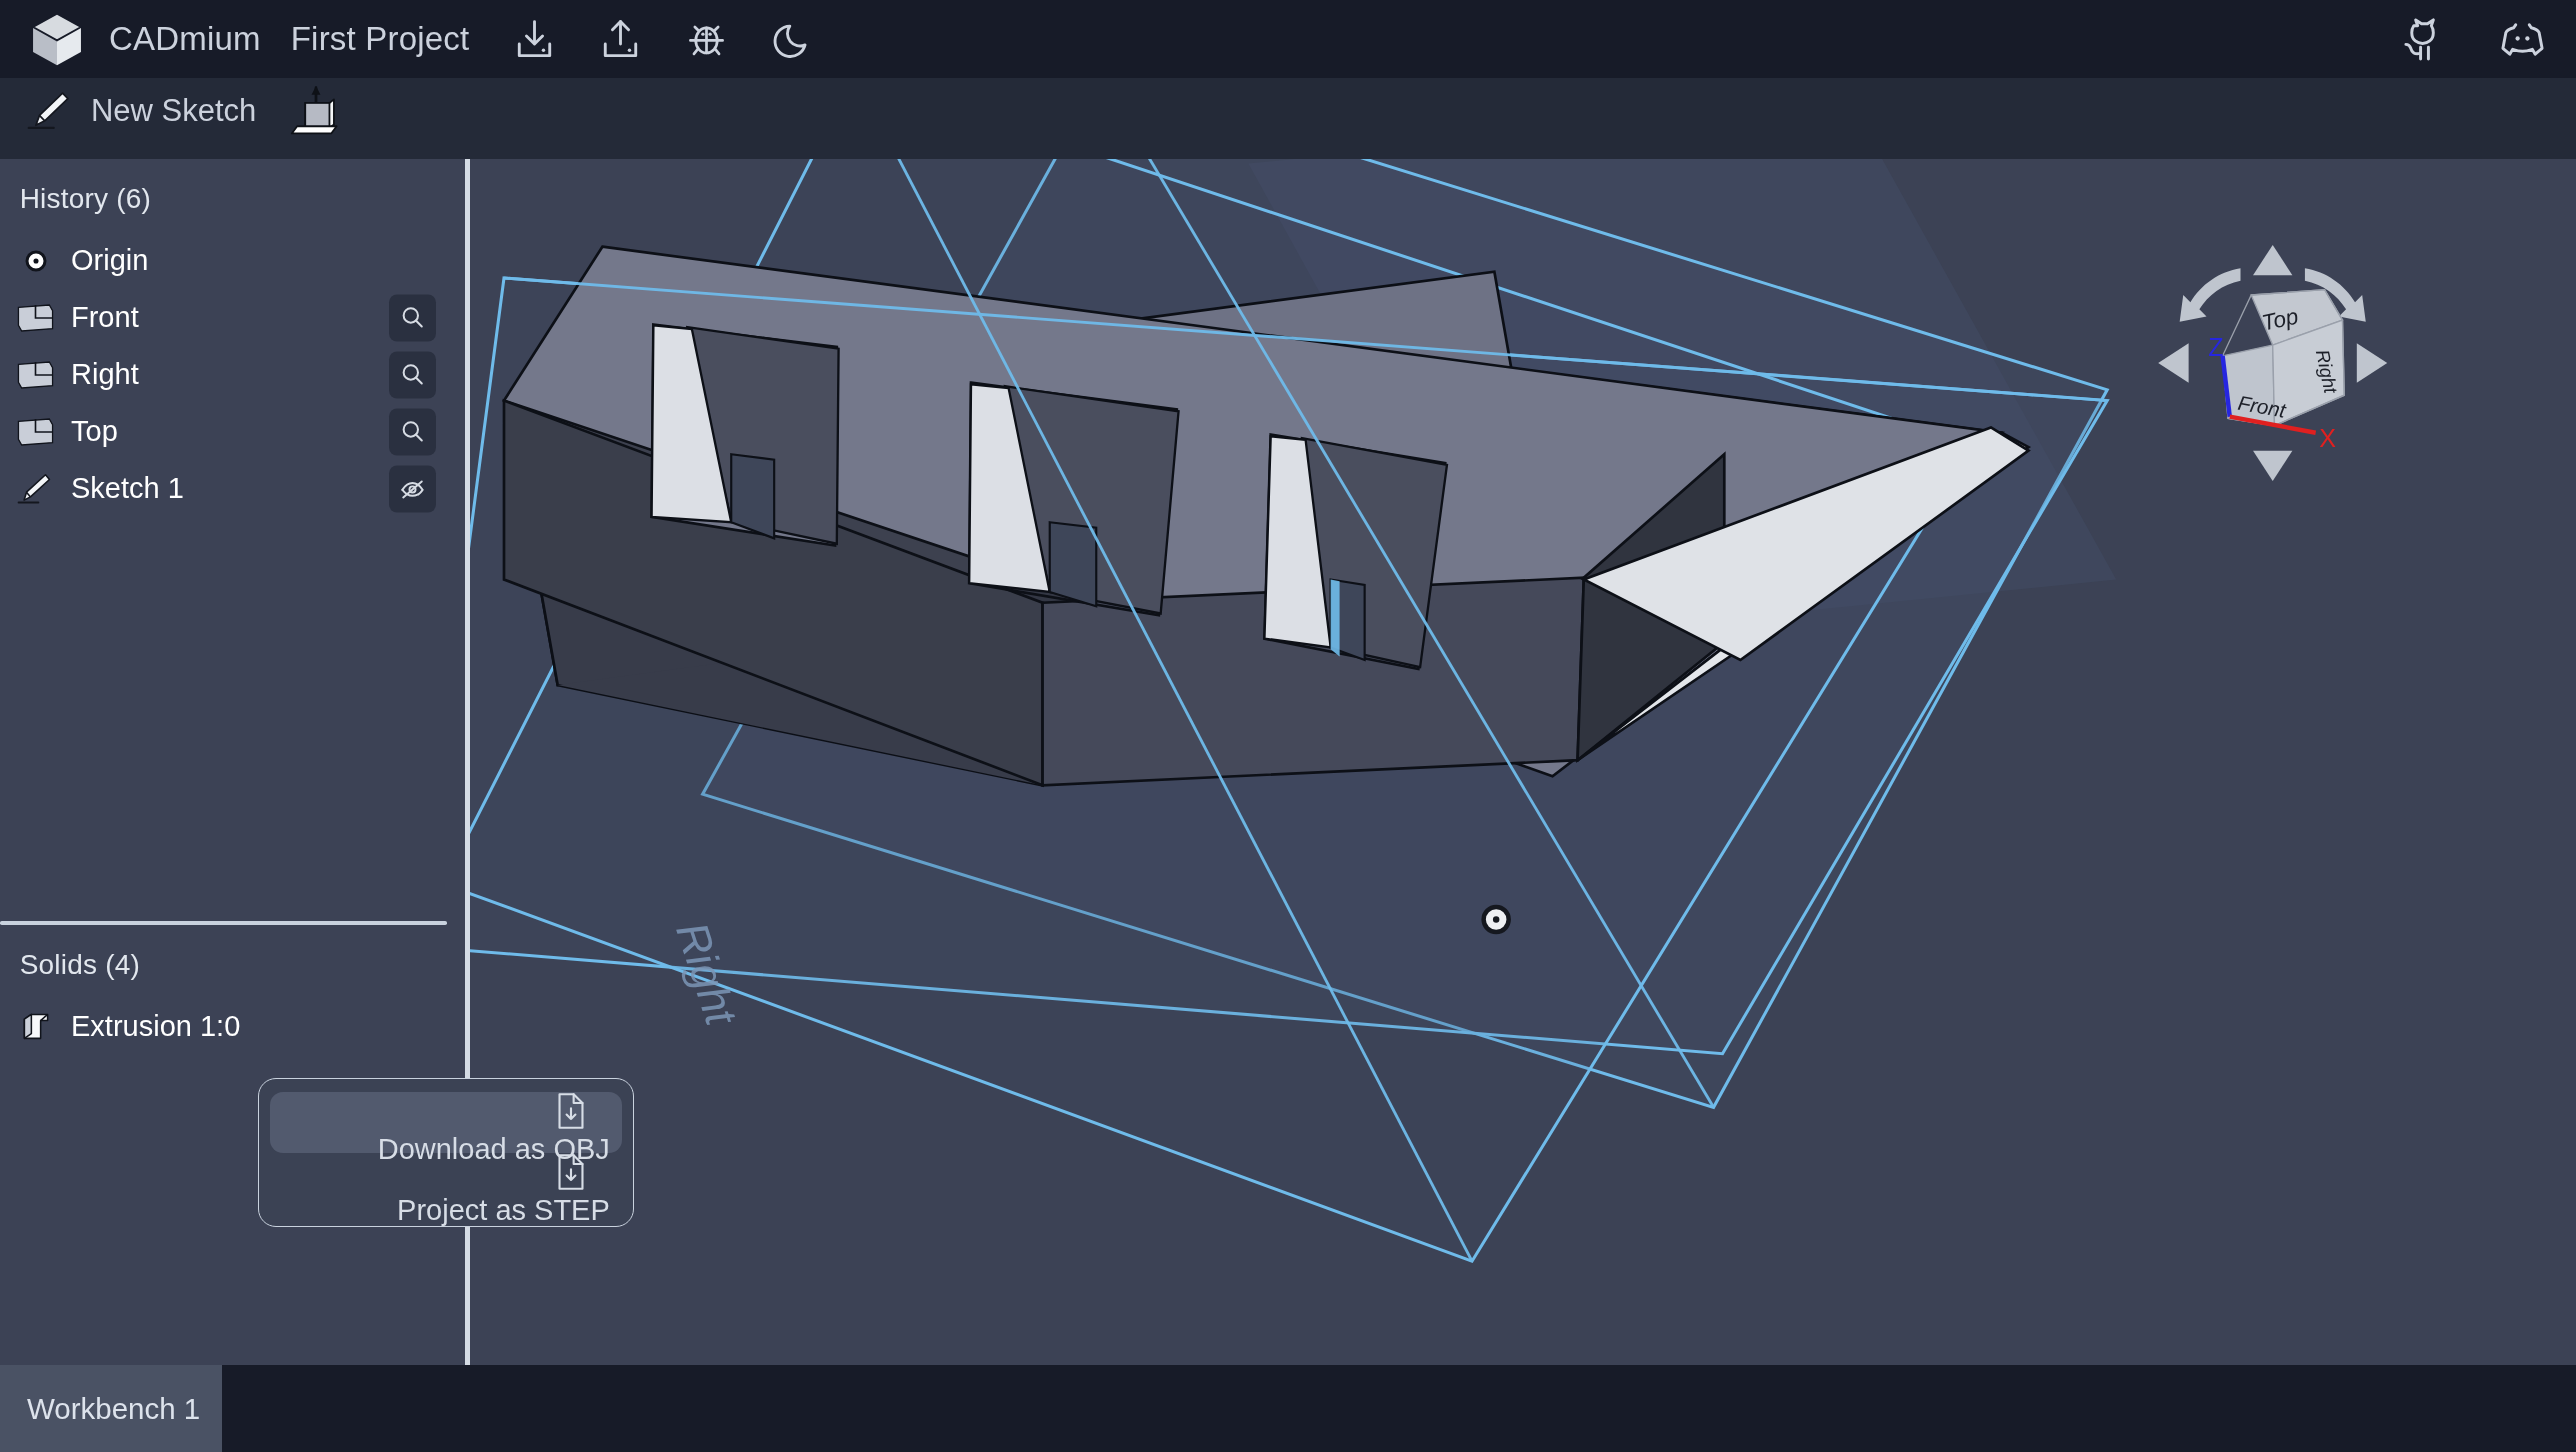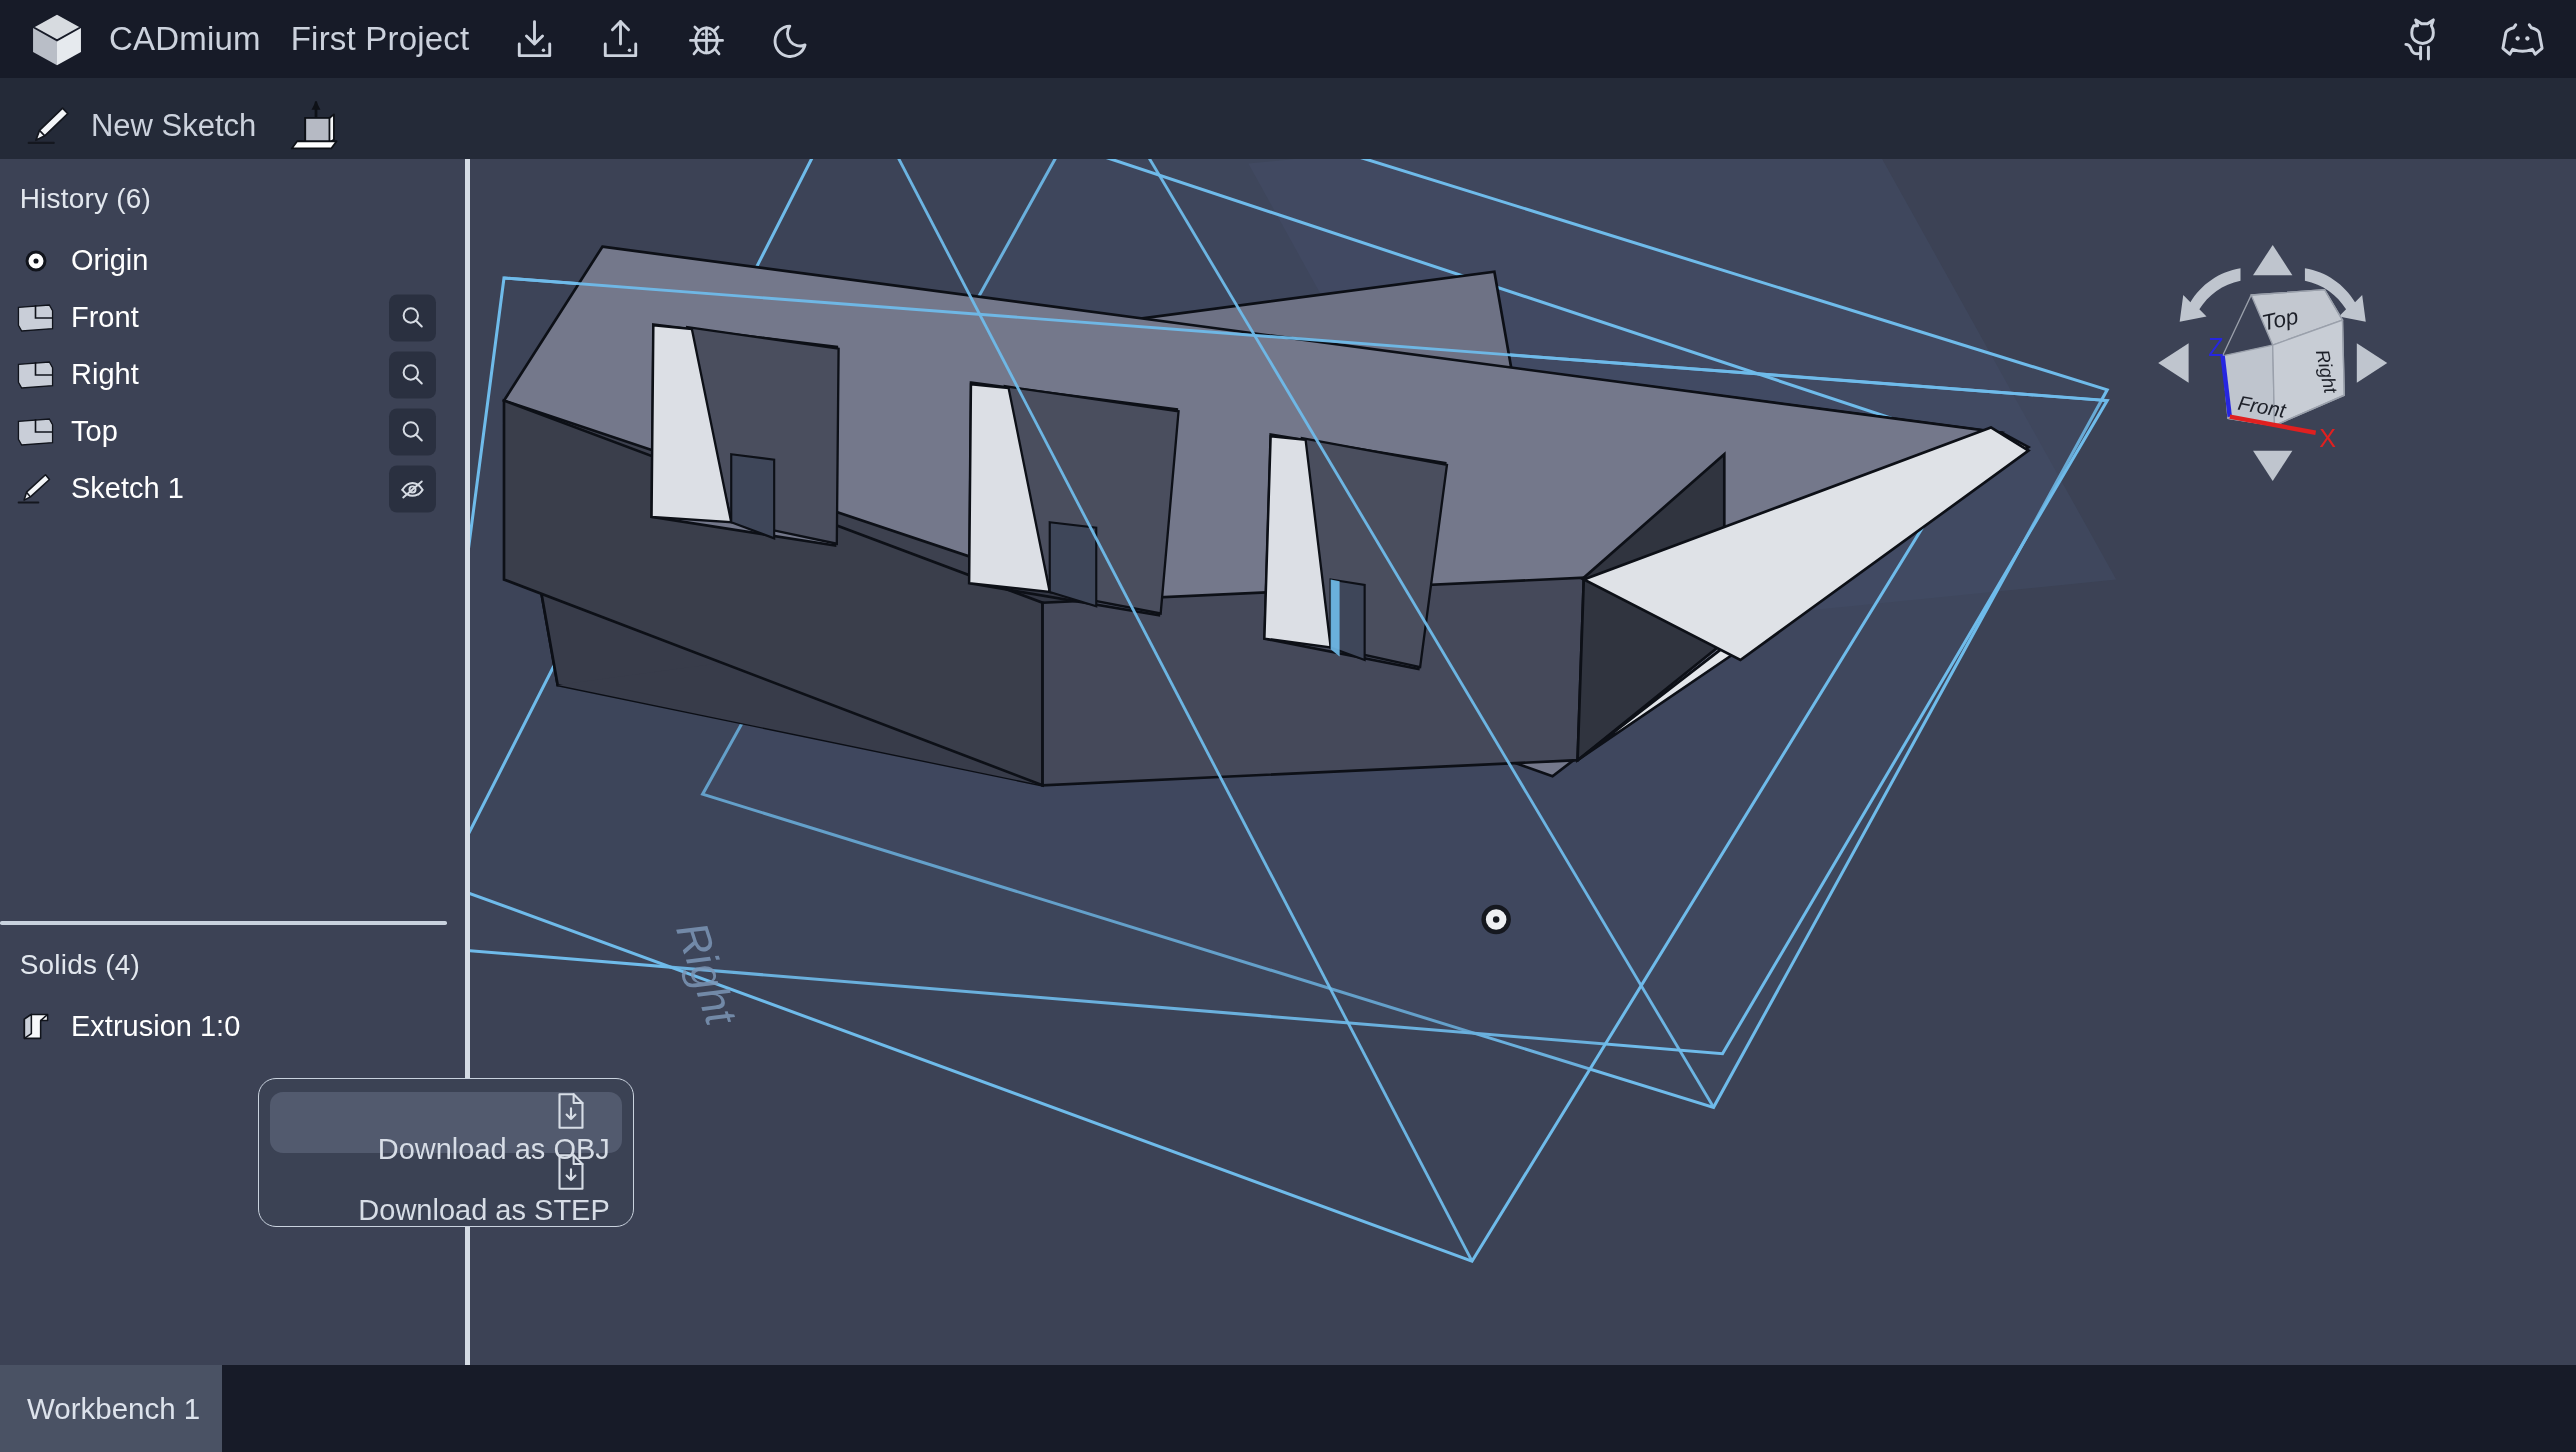--- a/index.html
+++ b/index.html
@@ -27,21 +27,21 @@
     width: 48px; height: 48px; margin-right: 38px; flex: 0 0 auto;
     display: flex; align-items: center; justify-content: center;
   }
   .tb-spacer { flex: 1 1 auto; }
   .tb-right { display: flex; align-items: center; }
   .tb-right .tb-icon { margin-right: 0; margin-left: 50px; }
 
   
   .toolrow {
     position: absolute; left: 0; top: 78px; width: 2576px; height: 81px;
-    background: #242A38; display: flex; align-items: flex-end; padding: 0 19.7px;
+    background: #242A38; display: flex; align-items: flex-start; padding: 0 19.7px;
   }
   .tool-btn {
     display: flex; align-items: center; height: 66px; padding: 0 7.2px; border-radius: 7.2px;
   }
   .tool-btn .glyph { width: 48px; height: 48px; margin-right: 16px; display:flex; align-items:center; justify-content:center;}
   .tool-label { color: #ccd2dd; font-size: 31px; white-space: nowrap; }
   .tool-btn.icon-only { padding: 0 9px; margin-left: 18px; }
   .tool-btn.icon-only .glyph { margin-right: 0; width: 52px; height: 52px; }
 
   
@@ -434,21 +434,21 @@
       <span class="ctx-label">Download as OBJ</span>
     </div>
     <div class="ctx-item">
       <span class="cglyph">
         <svg viewBox="0 0 34 42" width="30" height="38" fill="none" stroke="#d7dde6" stroke-width="2.4" stroke-linejoin="round" stroke-linecap="round">
           <path d="M4 2 h16 l10 10 v28 h-26 Z"></path>
           <path d="M20 2 v10 h10"></path>
           <path d="M17 18 v12 M12 25 l5 5 l5 -5"></path>
         </svg>
       </span>
-      <span class="ctx-label">Download as STEP</span>
+      <span class="ctx-label">Project as STEP</span>
     </div>
   </div>
 
   <div class="bottombar">
     <div class="wb-tab">
       <span class="wb-tab-label">Workbench 1</span>
     </div>
   </div>
 
 </div>

